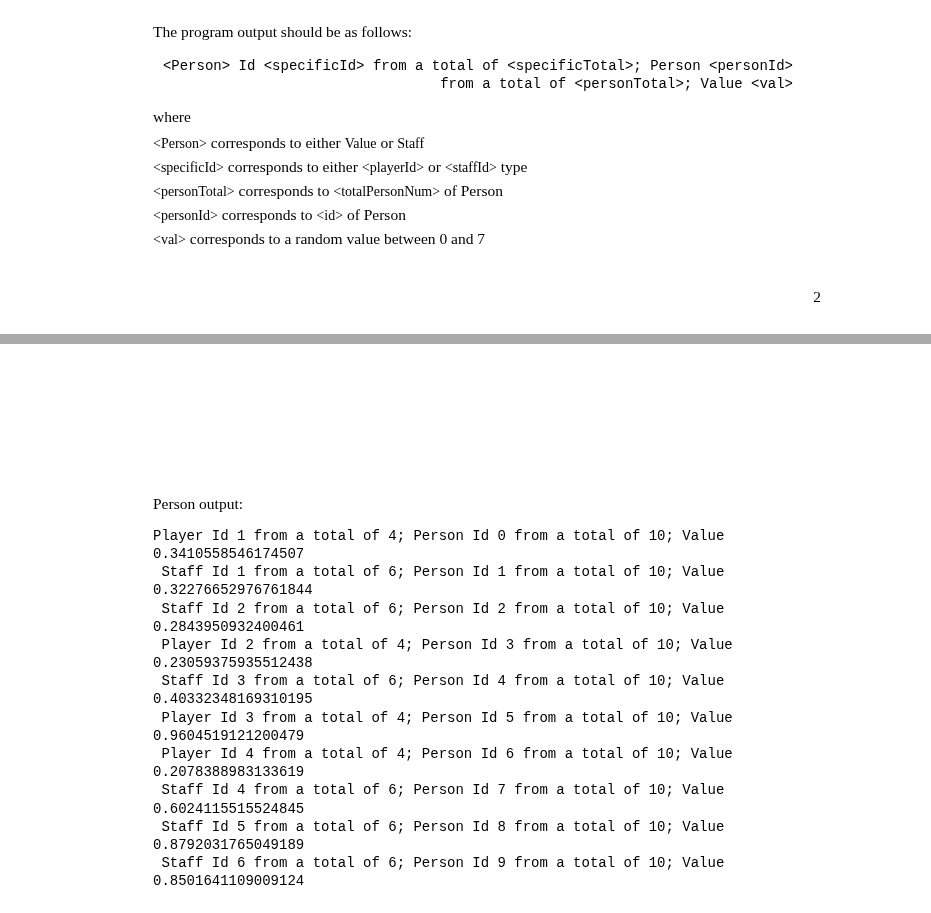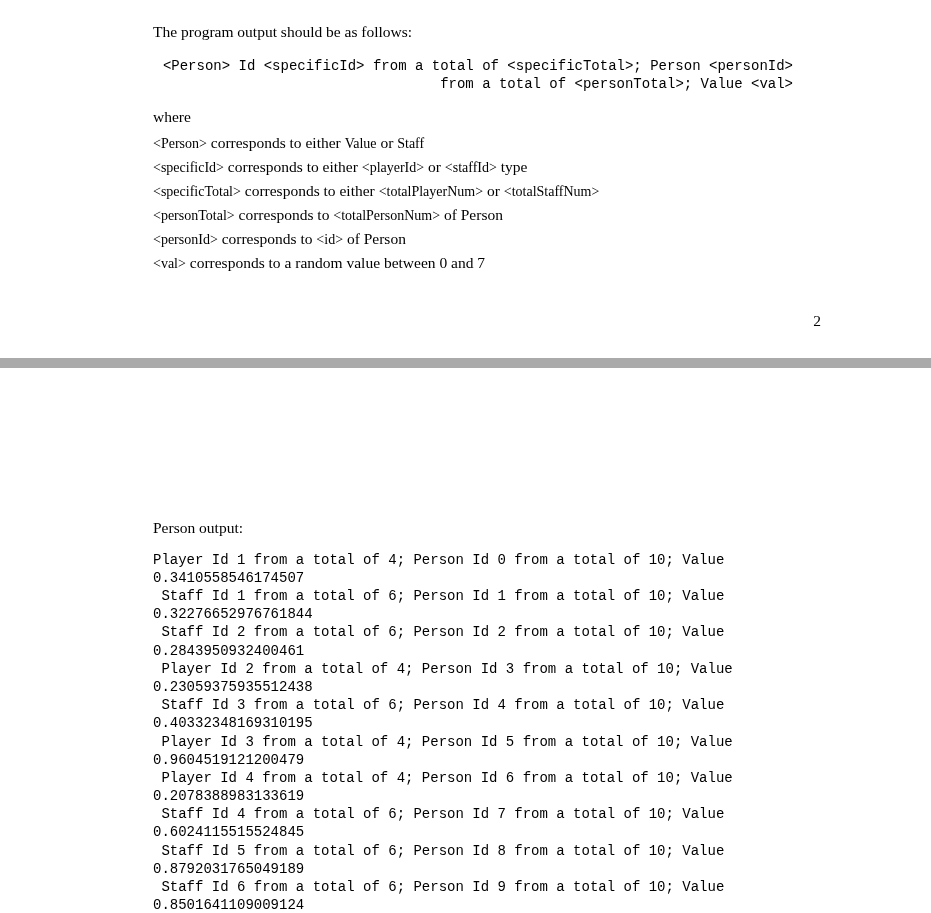--- a/index.html
+++ b/index.html
@@ -34,23 +34,20 @@
     <p class="serif where-label">where</p>
 
     <div>
       <div class="corr-line">
         <span class="mono-inline">&lt;Person&gt;</span><span class="serif"> corresponds to either </span><span class="mono-inline">Value</span><span class="serif"> or </span><span class="mono-inline">Staff</span><span class="serif"></span>
       </div>
       <div class="corr-line">
         <span class="mono-inline">&lt;specificId&gt;</span><span class="serif"> corresponds to either </span><span class="mono-inline">&lt;playerId&gt;</span><span class="serif"> or </span><span class="mono-inline">&lt;staffId&gt;</span><span class="serif"> type</span>
       </div>
       <div class="corr-line">
-        <span class="mono-inline">&lt;specificTotal&gt;</span><span class="serif"> corresponds to either </span><span class="mono-inline">&lt;totalPlayerNum&gt;</span><span class="serif"> or </span><span class="mono-inline">&lt;totalStaffNum&gt;</span><span class="serif"></span>
-      </div>
-      <div class="corr-line">
         <span class="mono-inline">&lt;personTotal&gt;</span><span class="serif"> corresponds to </span><span class="mono-inline">&lt;totalPersonNum&gt;</span><span class="serif"></span><span class="mono-inline"></span><span class="serif"> of Person</span>
       </div>
       <div class="corr-line">
         <span class="mono-inline">&lt;personId&gt;</span><span class="serif"> corresponds to </span><span class="mono-inline">&lt;id&gt;</span><span class="serif"></span><span class="mono-inline"></span><span class="serif"> of Person</span>
       </div>
       <div class="corr-line">
         <span class="mono-inline">&lt;val&gt;</span><span class="serif"> corresponds to a random value between 0 and 7</span><span class="mono-inline"></span><span class="serif"></span><span class="mono-inline"></span><span class="serif"></span>
       </div>
     </div>
 

